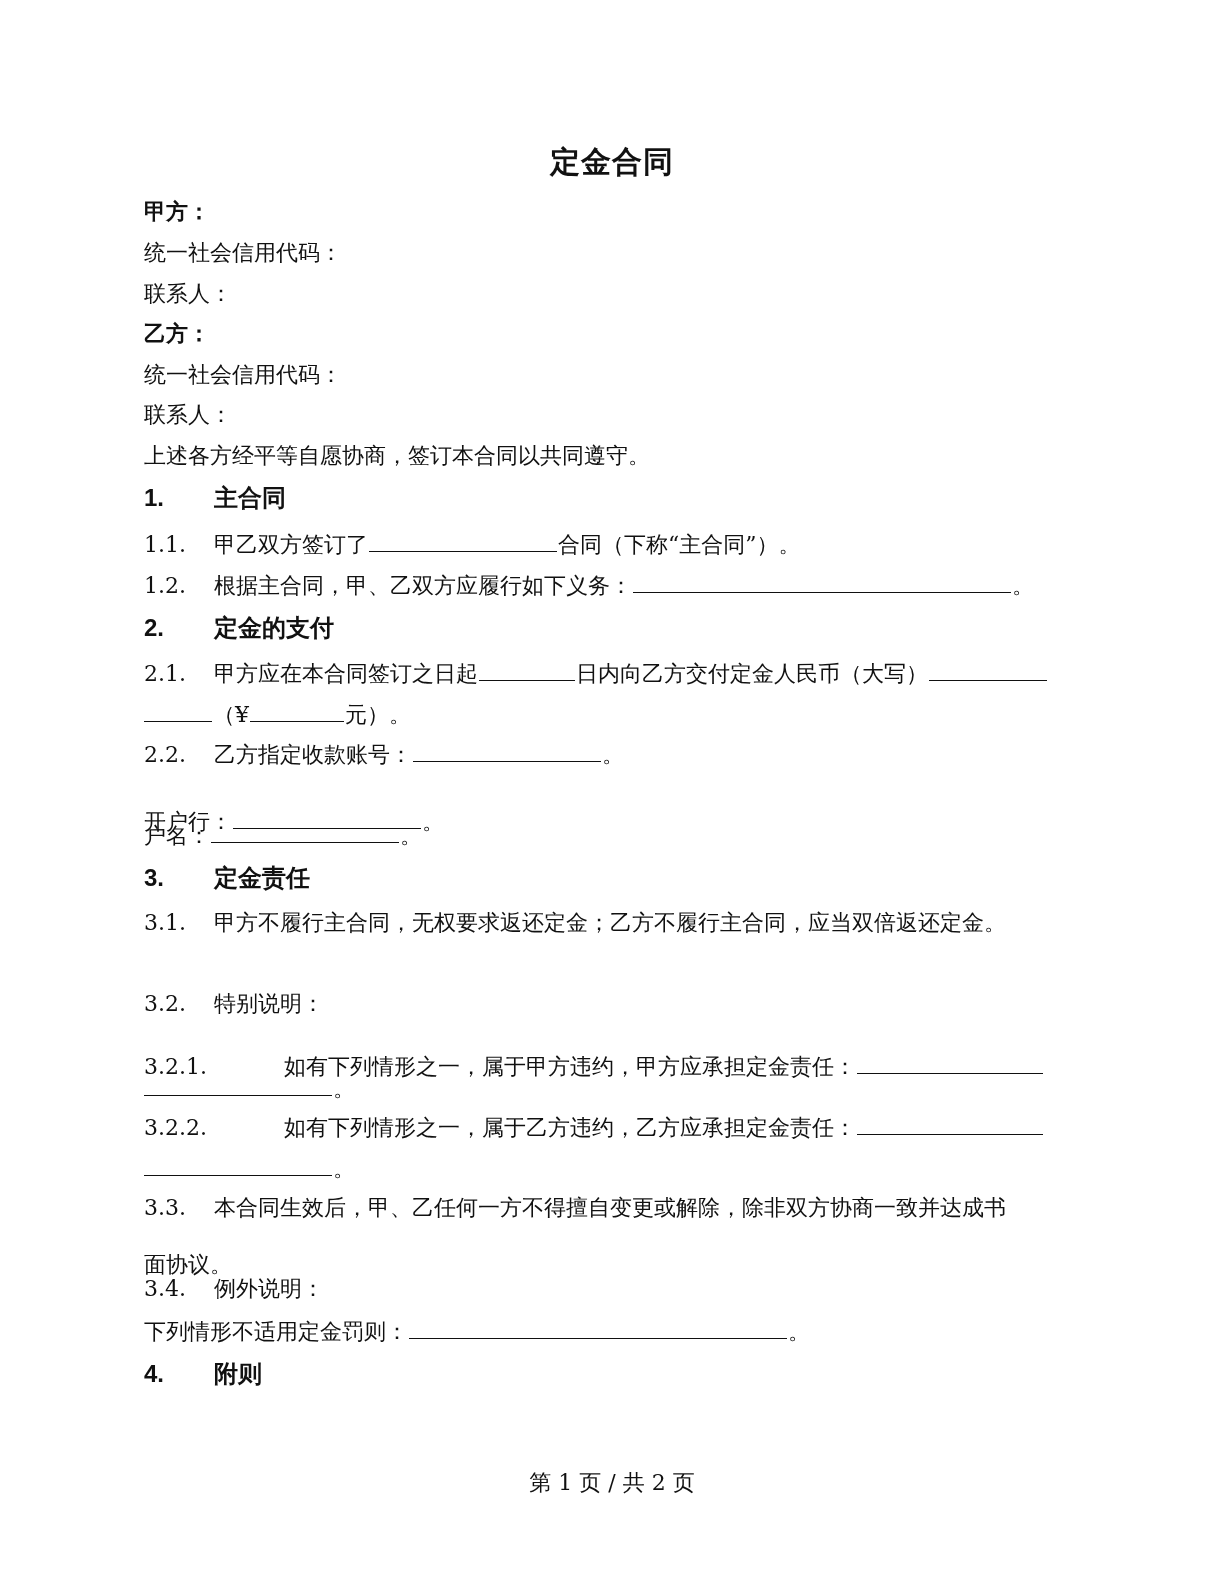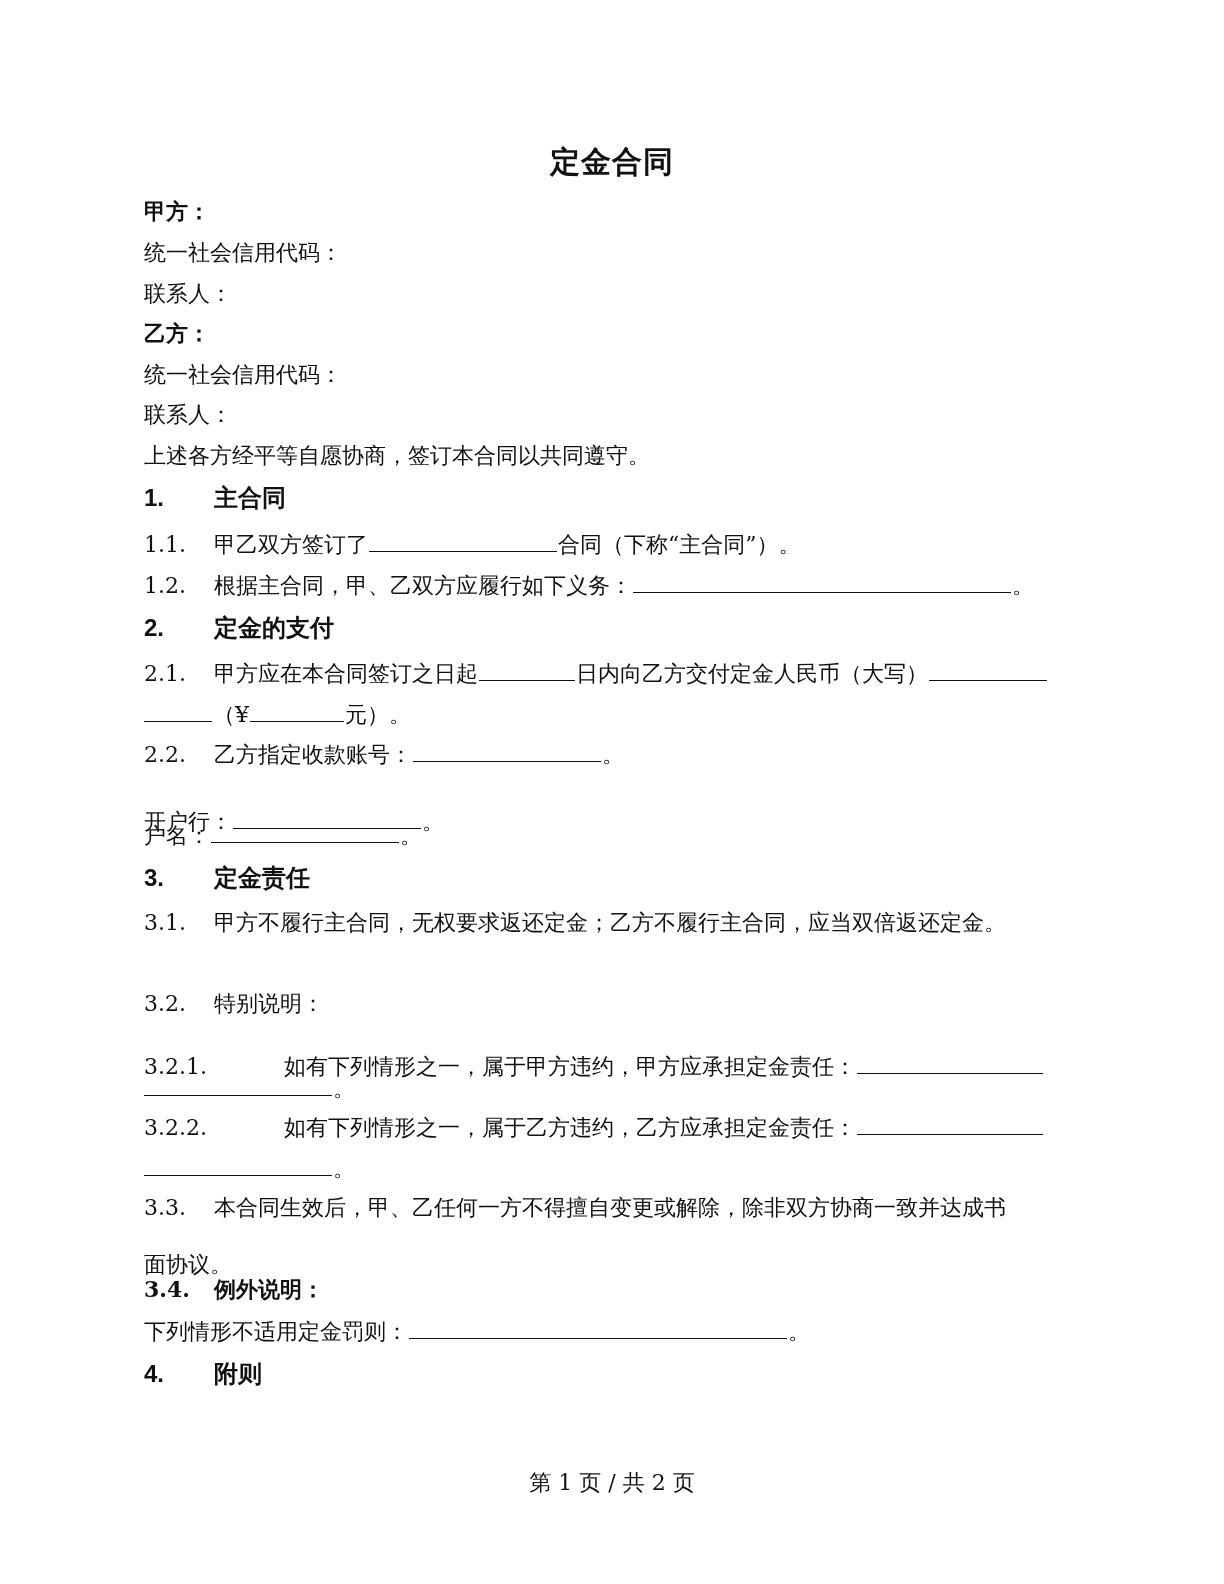--- a/index.html
+++ b/index.html
@@ -101,21 +101,21 @@
   <div class="line" style="top:1113px;">
     <span class="num3">3.2.2.</span><span>如有下列情形之一，属于乙方违约，乙方应承担定金责任：</span><span class="blank" style="width:186px;"></span>
   </div>
   <div class="line" style="top:1154px;">
     <span class="blank" style="width:188px; margin-left:0;"></span><span>。</span>
   </div>
   <div class="line" style="top:1194px;">
     <span class="num2">3.3.</span><span>本合同生效后，甲、乙任何一方不得擅自变更或解除，除非双方协商一致并达成书</span>
   </div>
   <div class="line" style="top:1235px;margin-top:16px;">面协议。</div>
-  <div class="line" style="top:1275px;font-weight:bold;">
+  <div class="line" style="top:1275px;">
     <span class="num2">3.4.</span><span>例外说明：</span>
   </div>
   <div class="line" style="top:1317px;">
     <span>下列情形不适用定金罚则：</span><span class="blank" style="width:378px;"></span><span>。</span>
   </div>
 
   <div class="h1" style="top:1358px;">
     <span class="num">4.</span><span>附则</span>
   </div>
 

